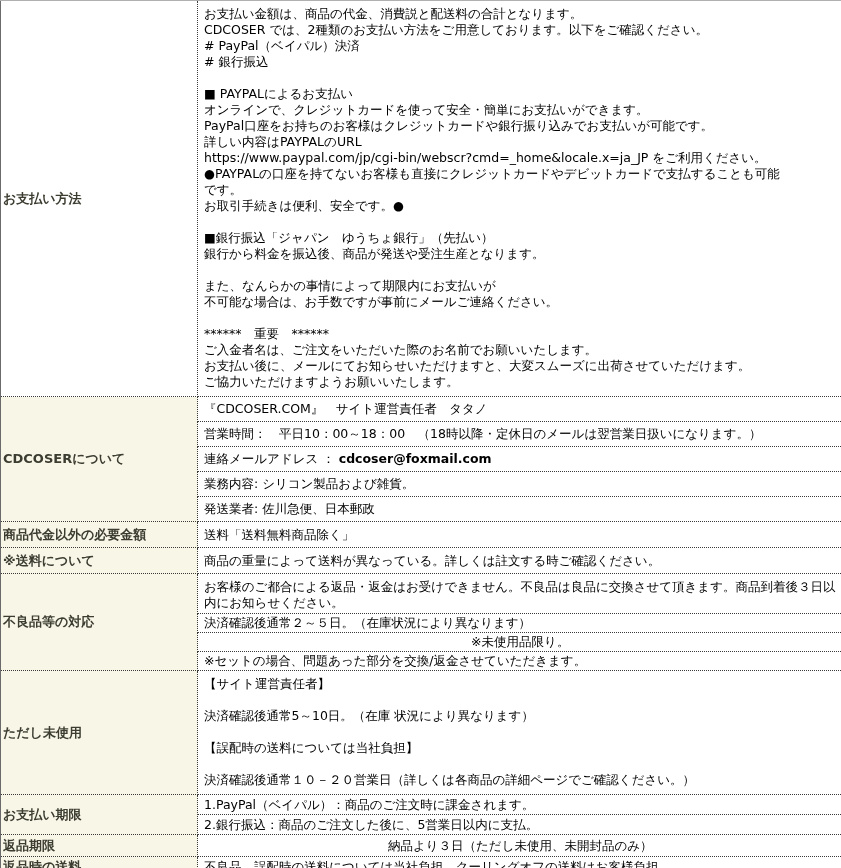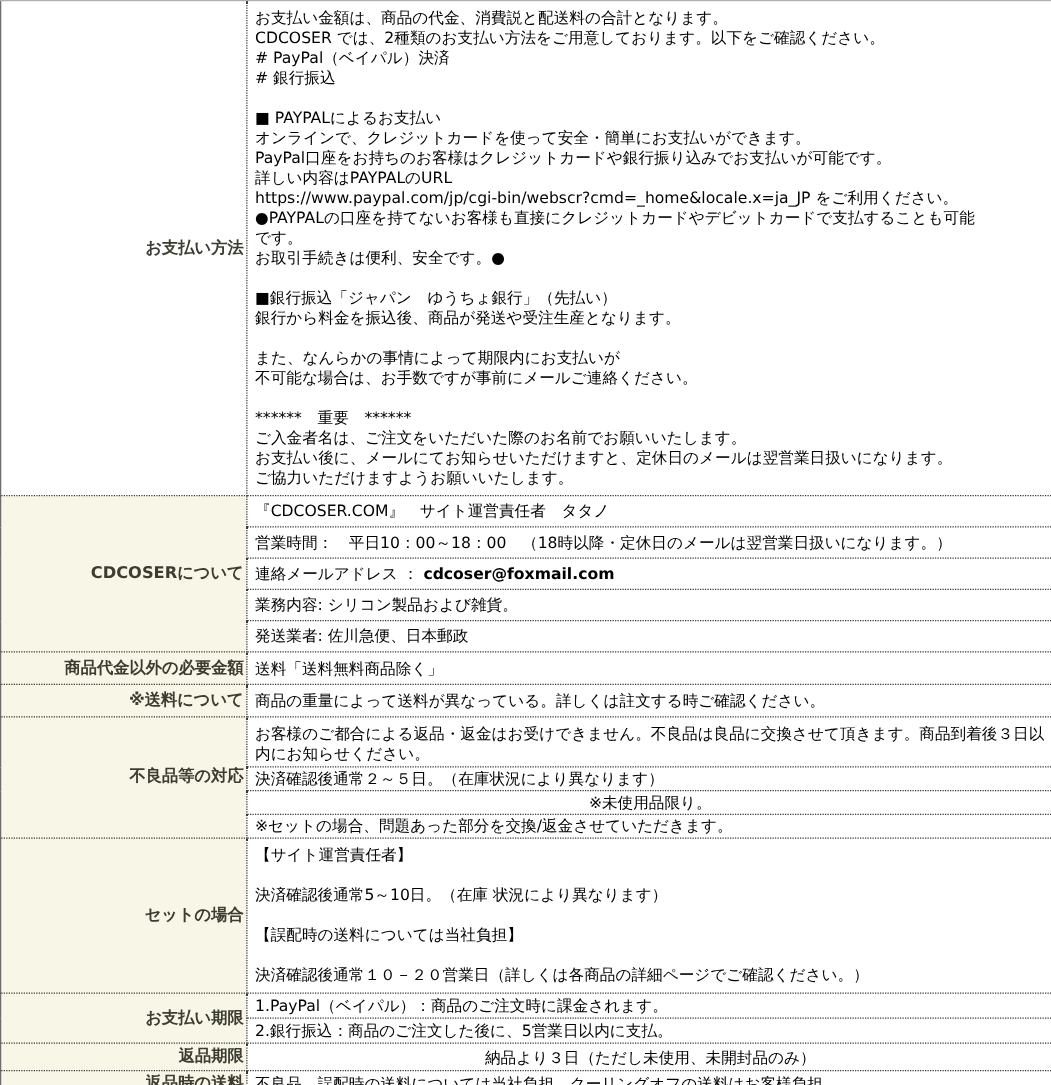--- a/index.html
+++ b/index.html
@@ -16,21 +16,21 @@
     border-top: 1px solid #b0b0b0;
     border-left: 1px solid #6b6b6b;
     border-right: 2px solid #161616;
     border-bottom: 3px solid #161616;
   }
   th.rowlabel {
     background: #f7f6e7;
     border: 1px dotted #3a3a3a;
     font-weight: bold;
     color: #3c3c31;
-    text-align: right;
+    text-align: left;
     vertical-align: middle;
     font-size: 13px;
     padding: 2px;
   }
   th.rowlabel.white-bg { background: #ffffff; }
   td.cell {
     background: #ffffff;
     border: 1px dotted #3a3a3a;
     vertical-align: top;
     padding: 5px 4px 2px 6px;
@@ -79,21 +79,21 @@
           <div class="line">お取引手続きは便利、安全です。●</div>
           <div class="line"></div>
           <div class="line">■銀行振込「ジャパン　ゆうちょ銀行」（先払い）</div>
           <div class="line">銀行から料金を振込後、商品が発送や受注生産となります。</div>
           <div class="line"></div>
           <div class="line">また、なんらかの事情によって期限内にお支払いが</div>
           <div class="line">不可能な場合は、お手数ですが事前にメールご連絡ください。</div>
           <div class="line"></div>
           <div class="line">******　重要　******</div>
           <div class="line">ご入金者名は、ご注文をいただいた際のお名前でお願いいたします。</div>
-          <div class="line">お支払い後に、メールにてお知らせいただけますと、定休日のメールは翌営業日扱いになります。</div>
+          <div class="line">お支払い後に、メールにてお知らせいただけますと、大変スムーズに出荷させていただけます。</div>
           <div class="line">ご協力いただけますようお願いいたします。</div>
         </td>
       </tr>
 
       <tr>
         <th class="rowlabel" rowspan="5">CDCOSERについて</th>
         <td class="cell h25 v-mid">『CDCOSER.COM』　サイト運営責任者　タタノ</td>
       </tr>
       <tr>
         <td class="cell h25 v-mid">営業時間：　平日10：00～18：00　（18時以降・定休日のメールは翌営業日扱いになります。）</td>
@@ -128,21 +128,21 @@
         <td class="cell h17 v-mid">決済確認後通常２～５日。（在庫状況により異なります）</td>
       </tr>
       <tr>
         <td class="cell h16 v-mid">※未使用品限り。</td>
       </tr>
       <tr>
         <td class="cell h17 v-mid">※セットの場合、問題あった部分を交換/返金させていただきます。</td>
       </tr>
 
       <tr>
-        <th class="rowlabel">セットの場合</th>
+        <th class="rowlabel">ただし未使用</th>
         <td class="cell h-delivery">
           <div class="line">【サイト運営責任者】</div>
           <div class="line"></div>
           <div class="line">決済確認後通常5～10日。（在庫 状況により異なります）</div>
           <div class="line"></div>
           <div class="line">【誤配時の送料については当社負担】</div>
           <div class="line"></div>
           <div class="line">決済確認後通常１０－２０営業日（詳しくは各商品の詳細ページでご確認ください。）</div>
         </td>
       </tr>

